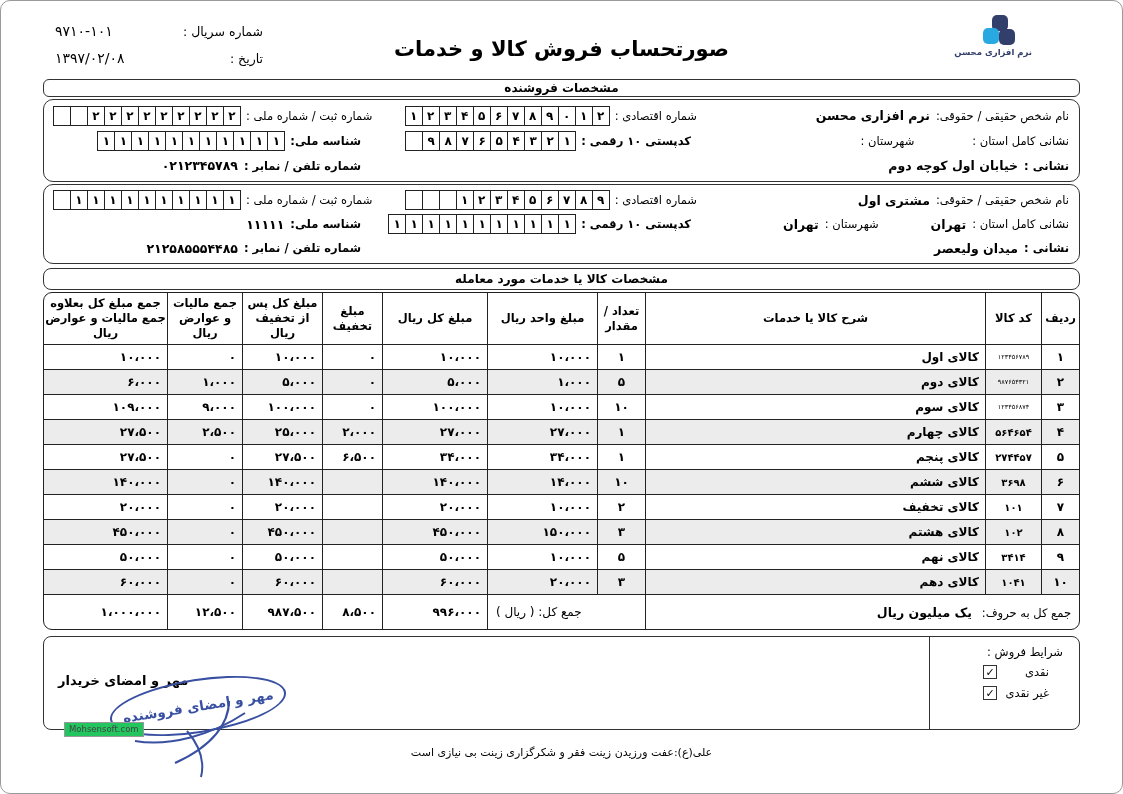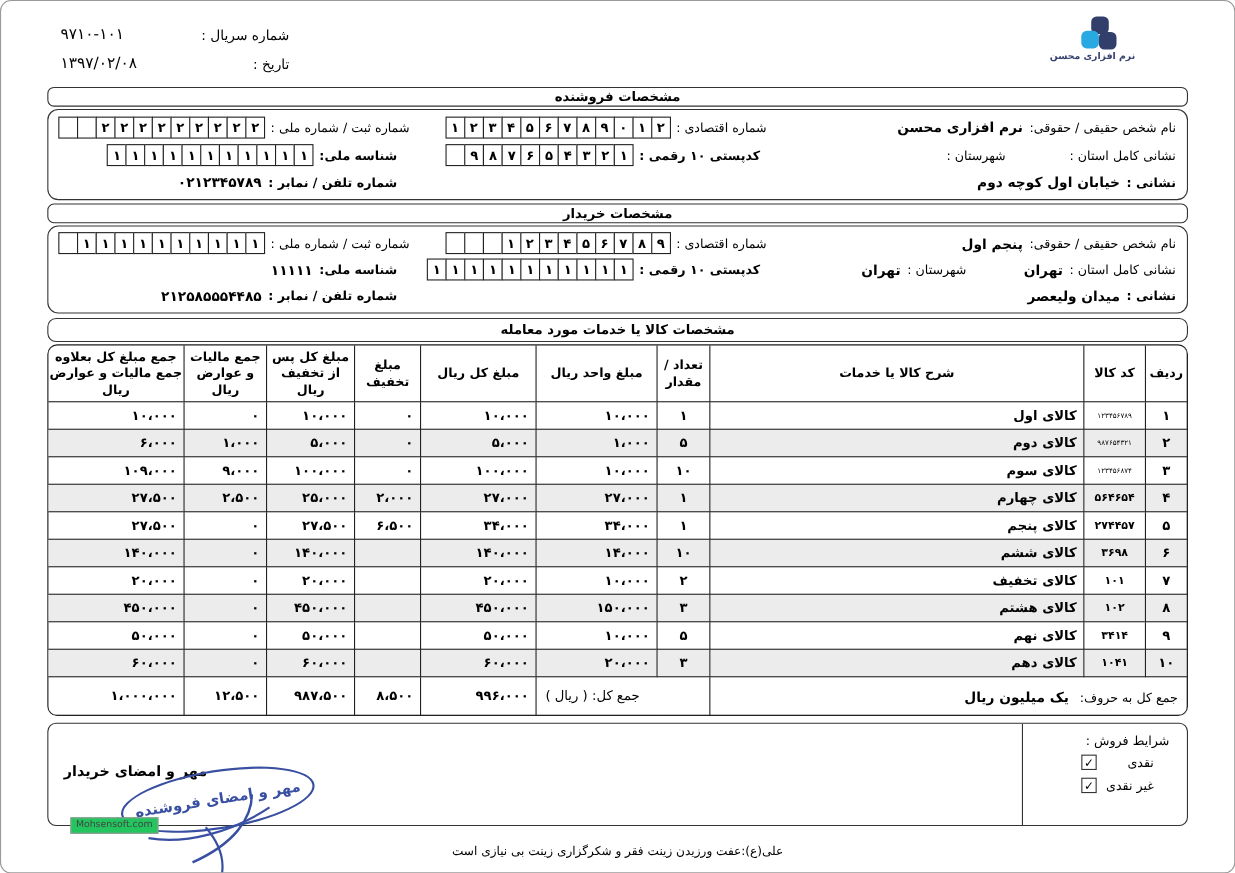--- a/index.html
+++ b/index.html
@@ -86,20 +86,21 @@
     <div class="meta">
       <div class="meta-row">
         <span class="lb">شماره سریال :</span>
         <span class="vl">۹۷۱۰-۱۰۱</span>
       </div>
       <div class="meta-row">
         <span class="lb">تاریخ :</span>
         <span class="vl">۱۳۹۷/۰۲/۰۸</span>
       </div>
     </div>
+    <div class="title">صورتحساب فروش کالا و خدمات</div>
     <div class="logo">
       <span class="sq s1"></span>
       <span class="sq s2"></span>
       <span class="sq s3"></span>
       <div class="cap">نرم افزاری محسن</div>
     </div>
   </div>
 
   <div class="strip">مشخصات فروشنده</div>
   <div class="infobox">
@@ -188,26 +189,25 @@
         <span class="vl">خیابان اول کوچه دوم</span>
       </div>
       <div class="z2"></div>
       <div class="z3">
         <span class="lb b">شماره تلفن / نمابر :</span>
         <span class="vl ltr">۰۲۱۲۳۴۵۷۸۹</span>
       </div>
     </div>
   </div>
 
-  <div class="strip" style="margin-top:3px">مشخصات خریدار</div>
   <div class="infobox">
     <div class="irow h24">
       <div class="z1">
         <span class="lb">نام شخص حقیقی / حقوقی:</span>
-        <span class="vl">پنجم اول</span>
+        <span class="vl">مشتری اول</span>
       </div>
       <div class="z2">
         <span class="lb">شماره اقتصادی :</span>
         <span class="cells">
             <span class="dcell"></span>
             <span class="dcell"></span>
             <span class="dcell"></span>
             <span class="dcell">۱</span>
             <span class="dcell">۲</span>
             <span class="dcell">۳</span>

